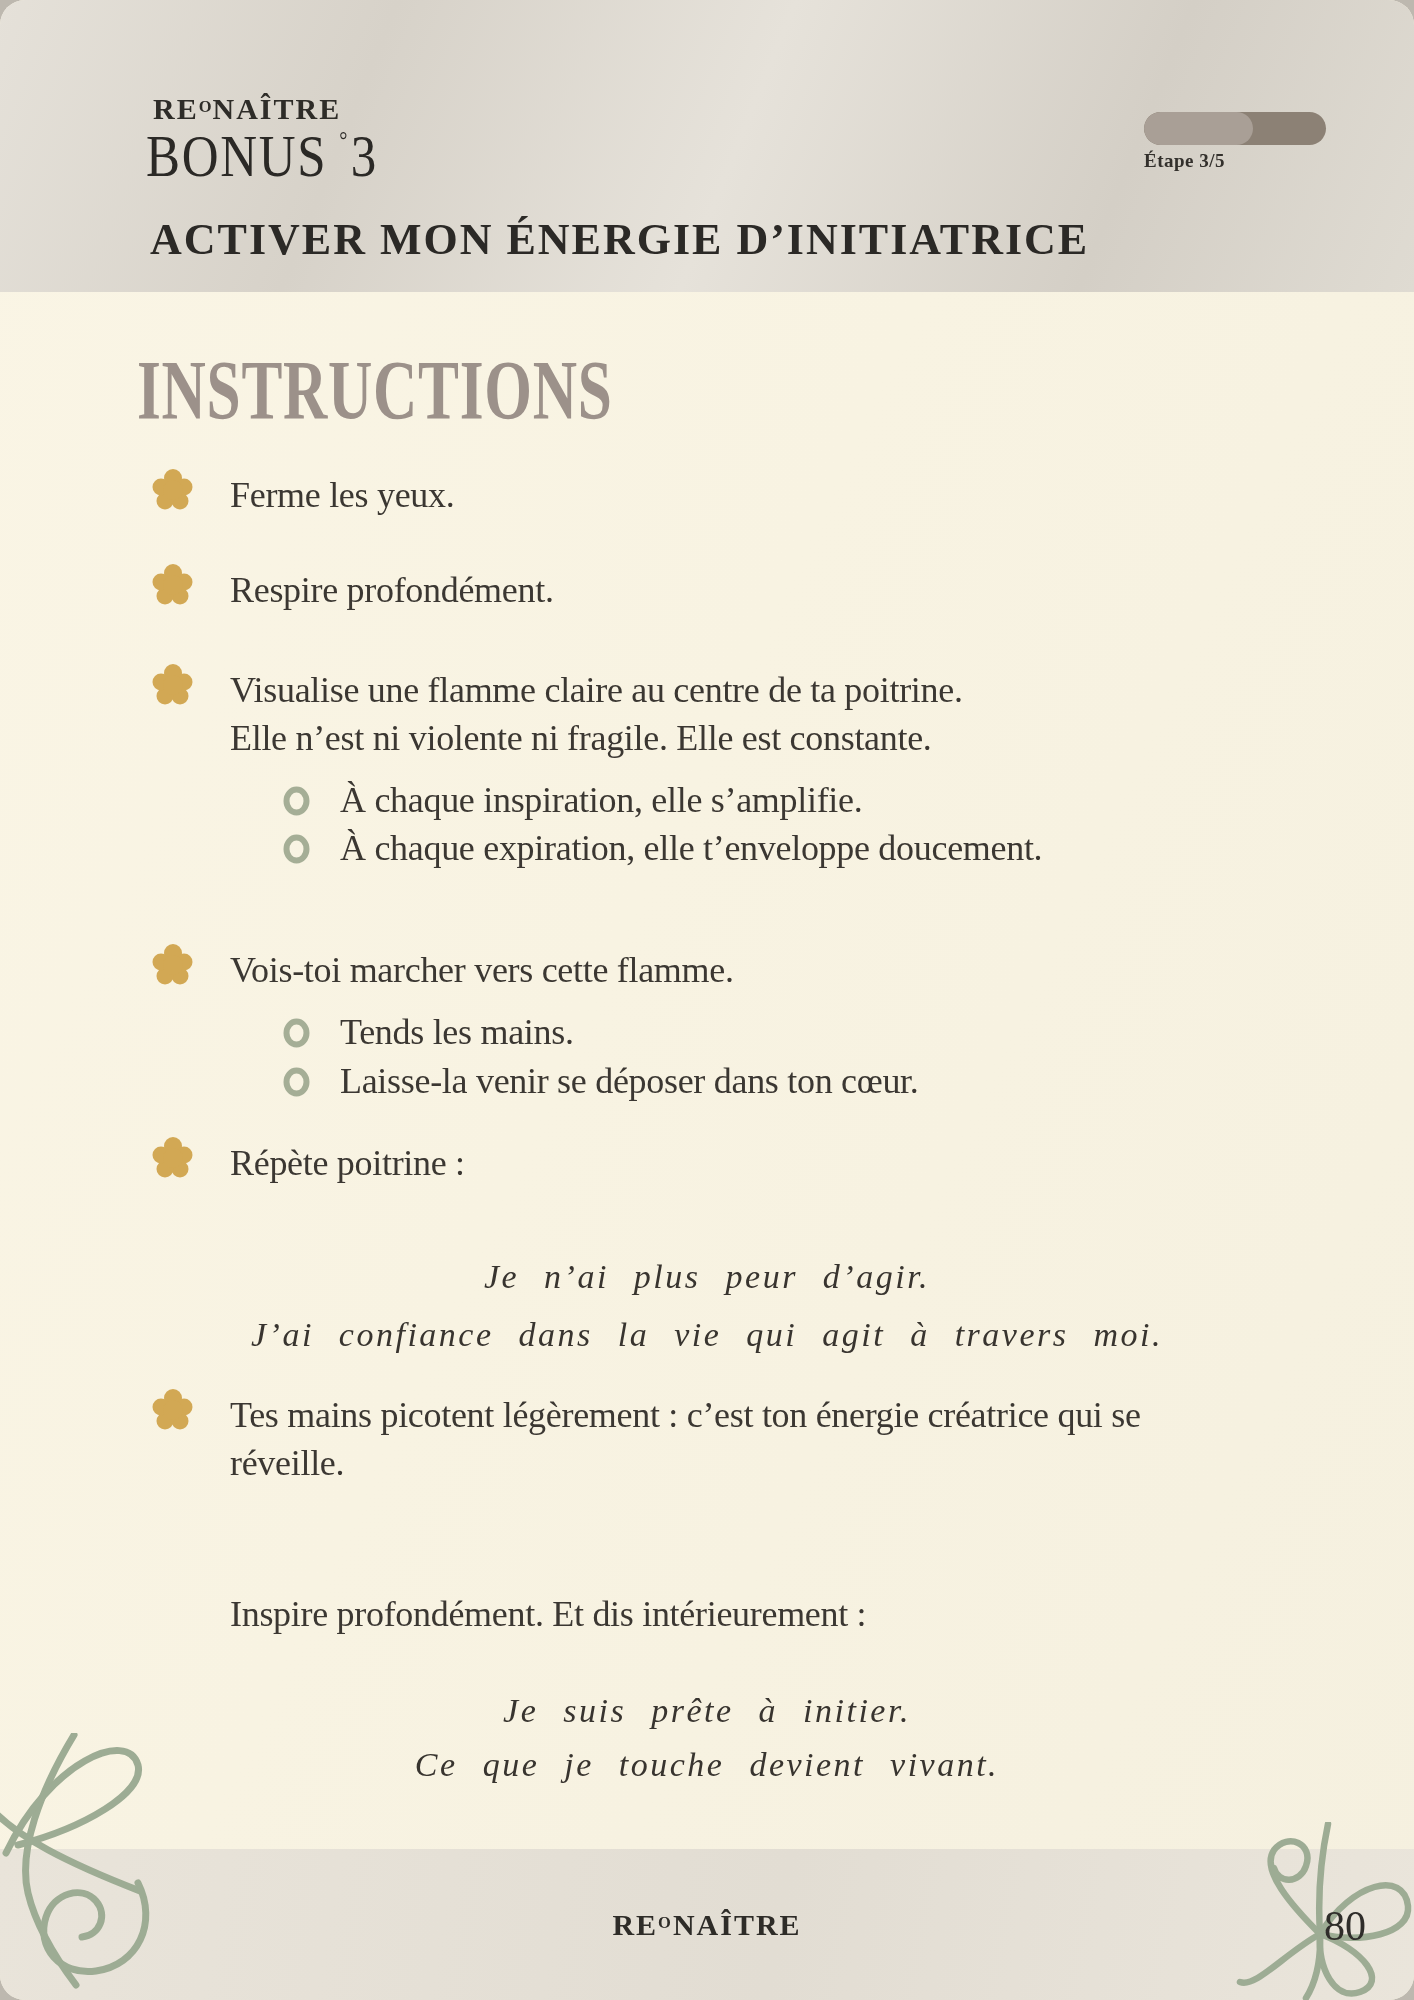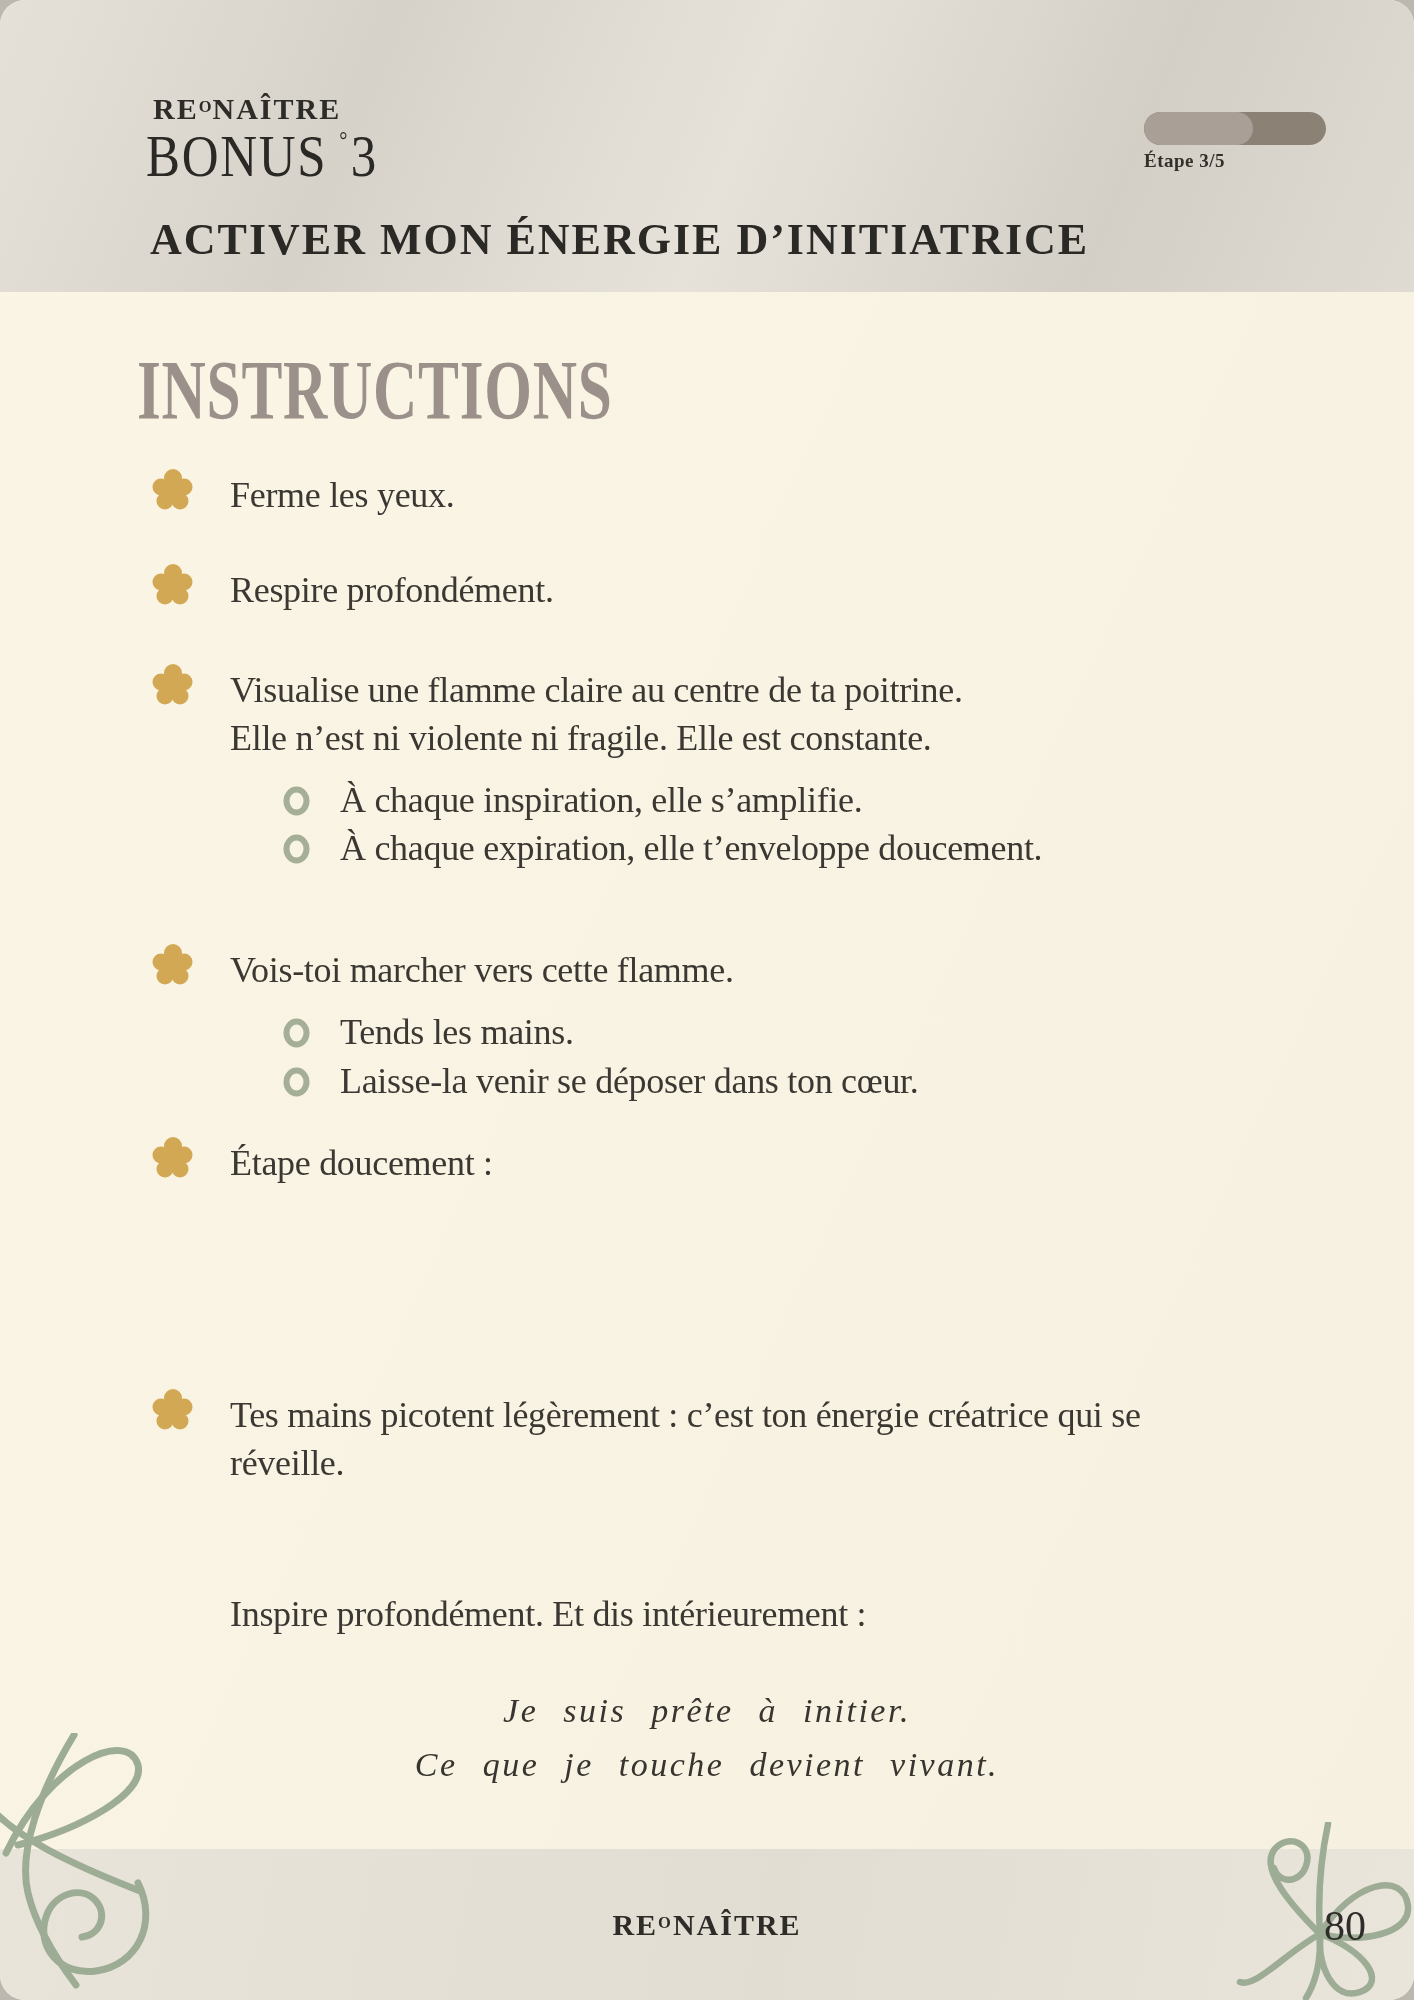--- a/index.html
+++ b/index.html
@@ -151,23 +151,27 @@
   <div class="row" style="top:946px">
     <div>Vois-toi marcher vers cette flamme.</div>
   </div>
   <div class="row sub" style="top:1008px">
     <div>Tends les mains.</div>
   </div>
   <div class="row sub" style="top:1057px">
     <div>Laisse-la venir se déposer dans ton cœur.</div>
   </div>
   <div class="row" style="top:1139px">
-    <div>Étape doucement :</div>
-  </div>
-
+    <div>Répète poitrine :</div>
+  </div>
+
+  <div class="quote" style="top:1248px">
+    <div class="qline">Je n’ai plus peur d’agir.</div>
+    <div class="qline">J’ai confiance dans la vie qui agit à travers moi.</div>
+  </div>
 
   <div class="row" style="top:1391px">
     <div>Tes mains picotent légèrement : c’est ton énergie créatrice qui se</div>
     <div>réveille.</div>
   </div>
 
   <div class="row noicon" style="top:1590px">
     <div>Inspire profondément. Et dis intérieurement :</div>
   </div>
 

